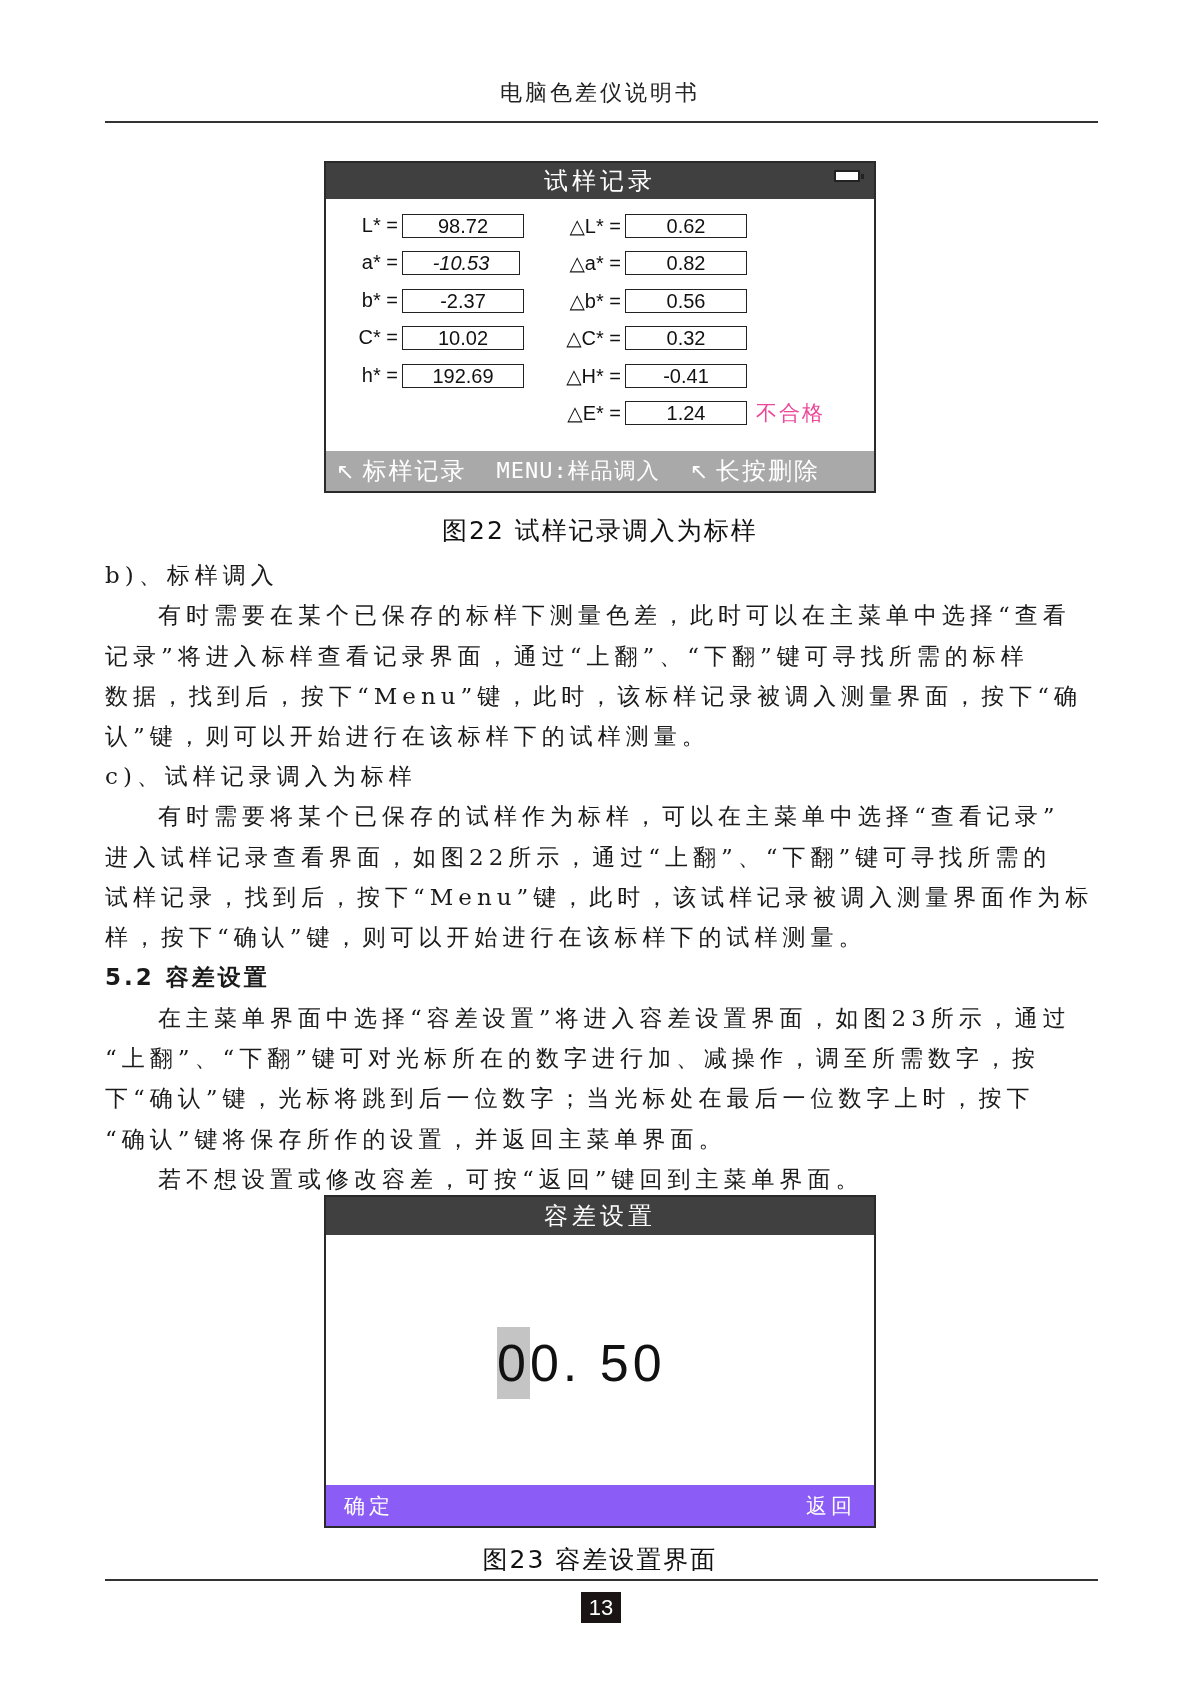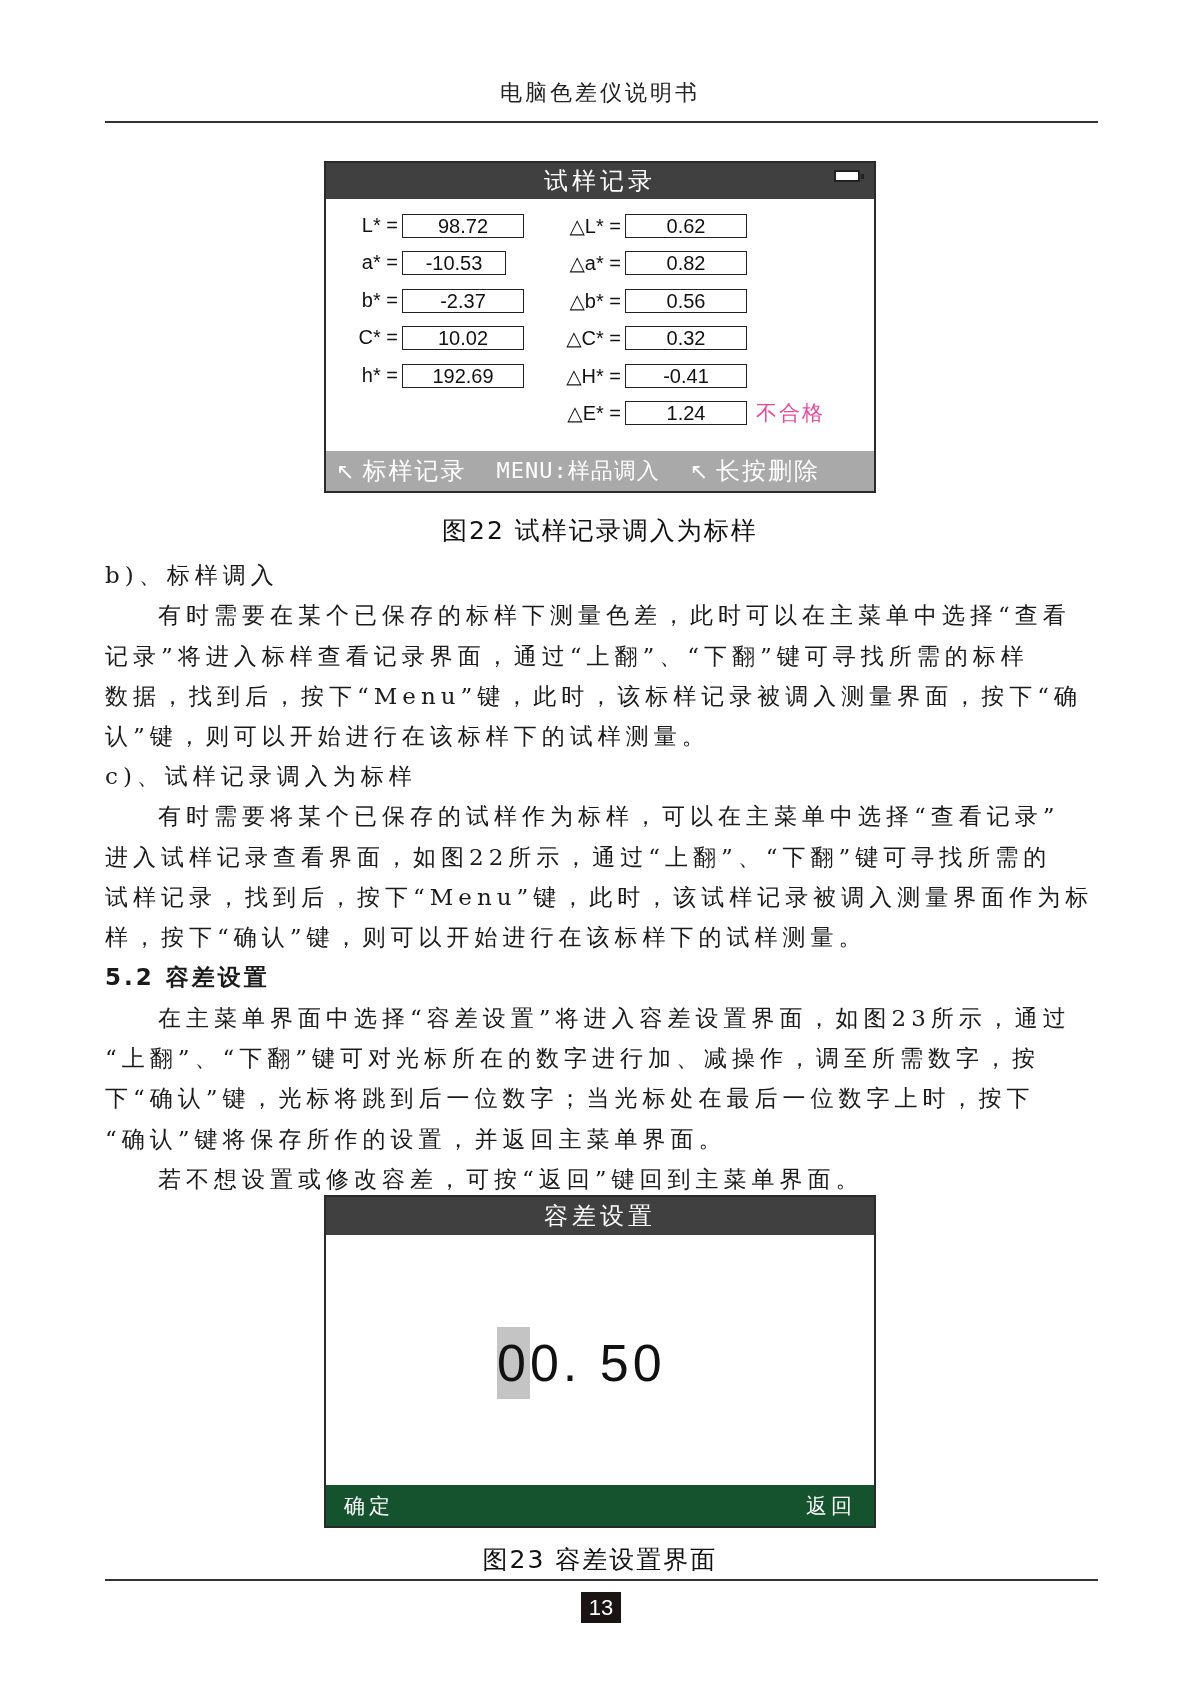--- a/index.html
+++ b/index.html
@@ -71,21 +71,21 @@
   .line.indent { left: 158px; width: 940px; }
   .heading { font-family: "DejaVu Sans", sans-serif; font-weight: bold; letter-spacing: 3px; }
 
   .tol-body { position: relative; height: 251px; }
   .tol-value {
     position: absolute; left: 171px; top: 92px; font-size: 52px; letter-spacing: 4px;
     font-family: "Liberation Sans", sans-serif; color: #111; line-height: 72px;
   }
   .tol-cursor { background: #c4c4c4; display: inline-block; }
   .tol-bottom {
-    background: #14532d; color: #fff; height: 41px; display: flex; align-items: center;
+    background: #8b5cf6; color: #fff; height: 41px; display: flex; align-items: center;
     justify-content: space-between; padding: 0 18px; font-size: 21px; letter-spacing: 4px;
   }
   .page-num {
     left: 581px; top: 1592px; width: 40px; height: 31px; background: #1a1414; color: #fff;
     text-align: center; line-height: 31px; font-size: 22px; font-family: "Liberation Sans", sans-serif;
   }
 </style>
 </head>
 <body>
 
@@ -97,21 +97,21 @@
     <span>试样记录</span>
     <span class="battery"></span>
   </div>
   <div class="scr-gap"></div>
 
   <div class="fields">
 
     <span class="f-label" style="right:476px;top:11px;">L* =</span>
     <div class="f-box" style="left:76px;width:122px;top:11px;">98.72</div>
     <span class="f-label" style="right:476px;top:48px;">a* =</span>
-    <div class="f-box" style="left:76px;width:104px;top:48px;">-10.53</div>
+    <div class="f-box" style="left:76px;width:118px;top:48px;font-style:italic;">-10.53</div>
     <span class="f-label" style="right:476px;top:86px;">b* =</span>
     <div class="f-box" style="left:76px;width:122px;top:86px;">-2.37</div>
     <span class="f-label" style="right:476px;top:123px;">C* =</span>
     <div class="f-box" style="left:76px;width:122px;top:123px;">10.02</div>
     <span class="f-label" style="right:476px;top:161px;">h* =</span>
     <div class="f-box" style="left:76px;width:122px;top:161px;">192.69</div>
 
     <span class="f-label" style="right:253px;top:11px;">△L* =</span>
     <div class="f-box" style="left:299px;width:122px;top:11px;">0.62</div>
     <span class="f-label" style="right:253px;top:48px;">△a* =</span>

